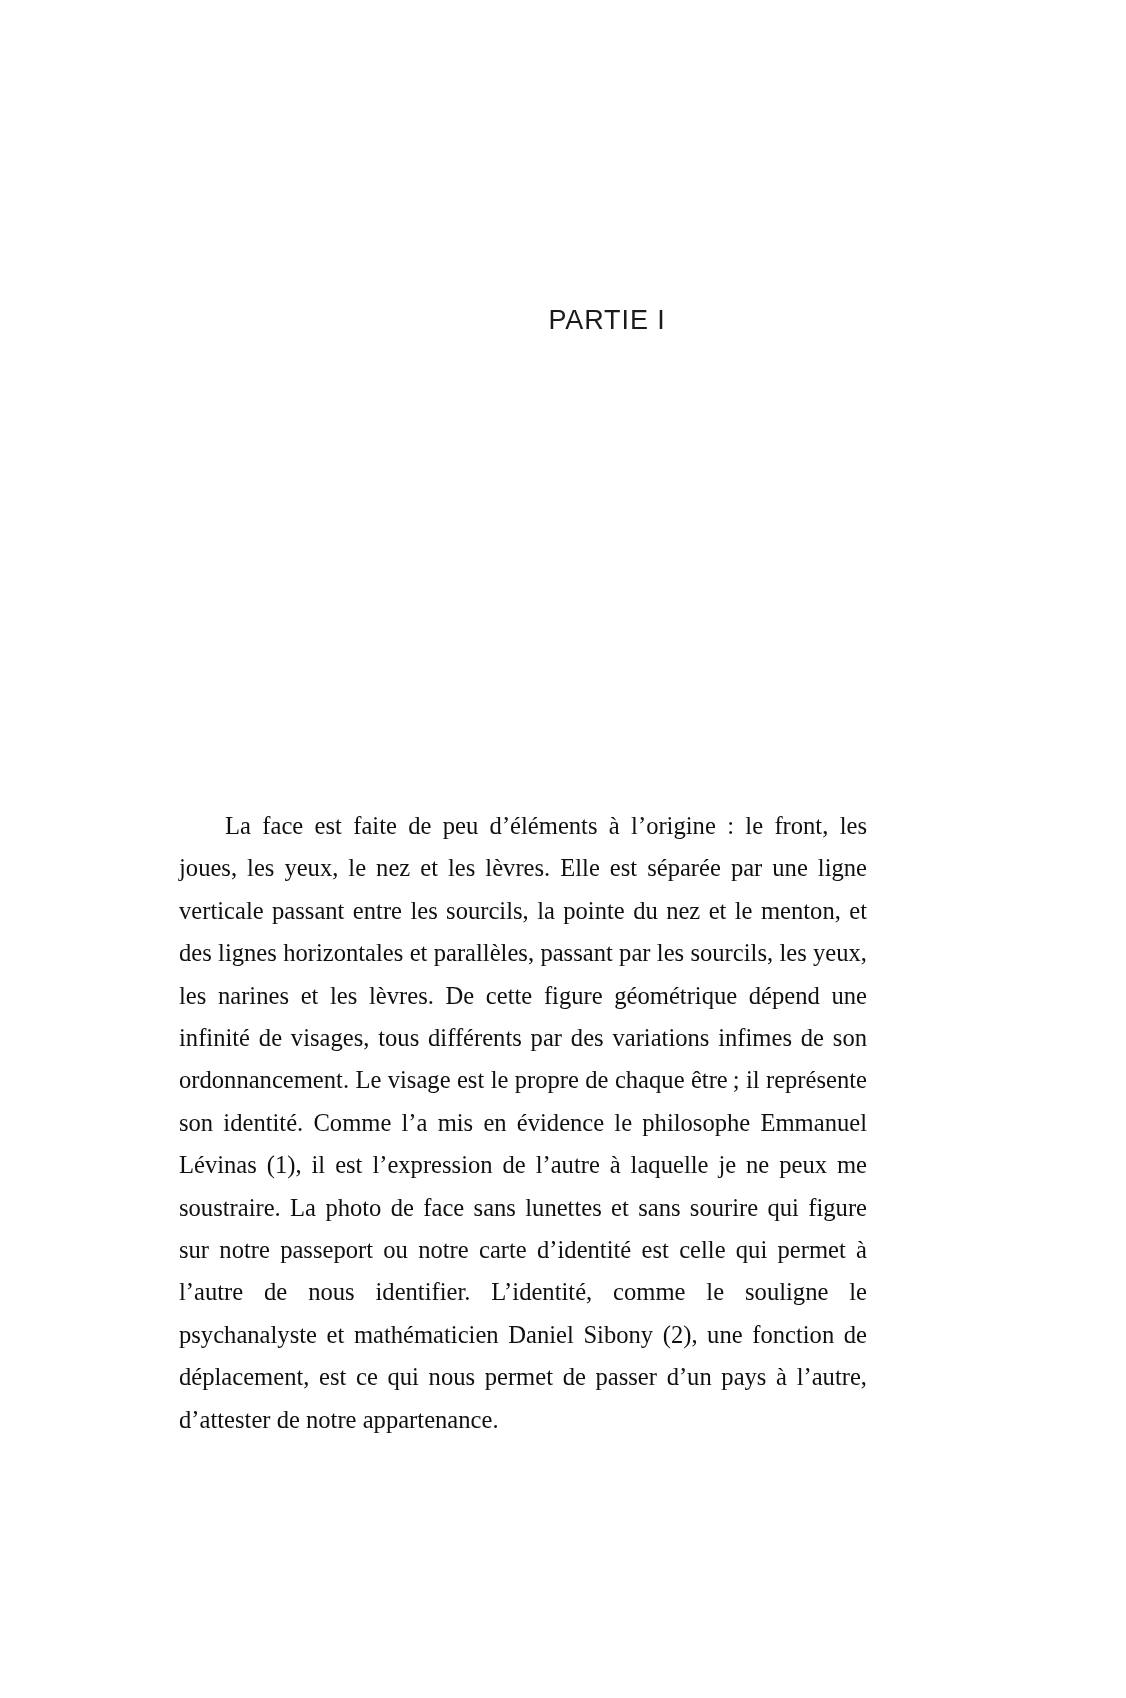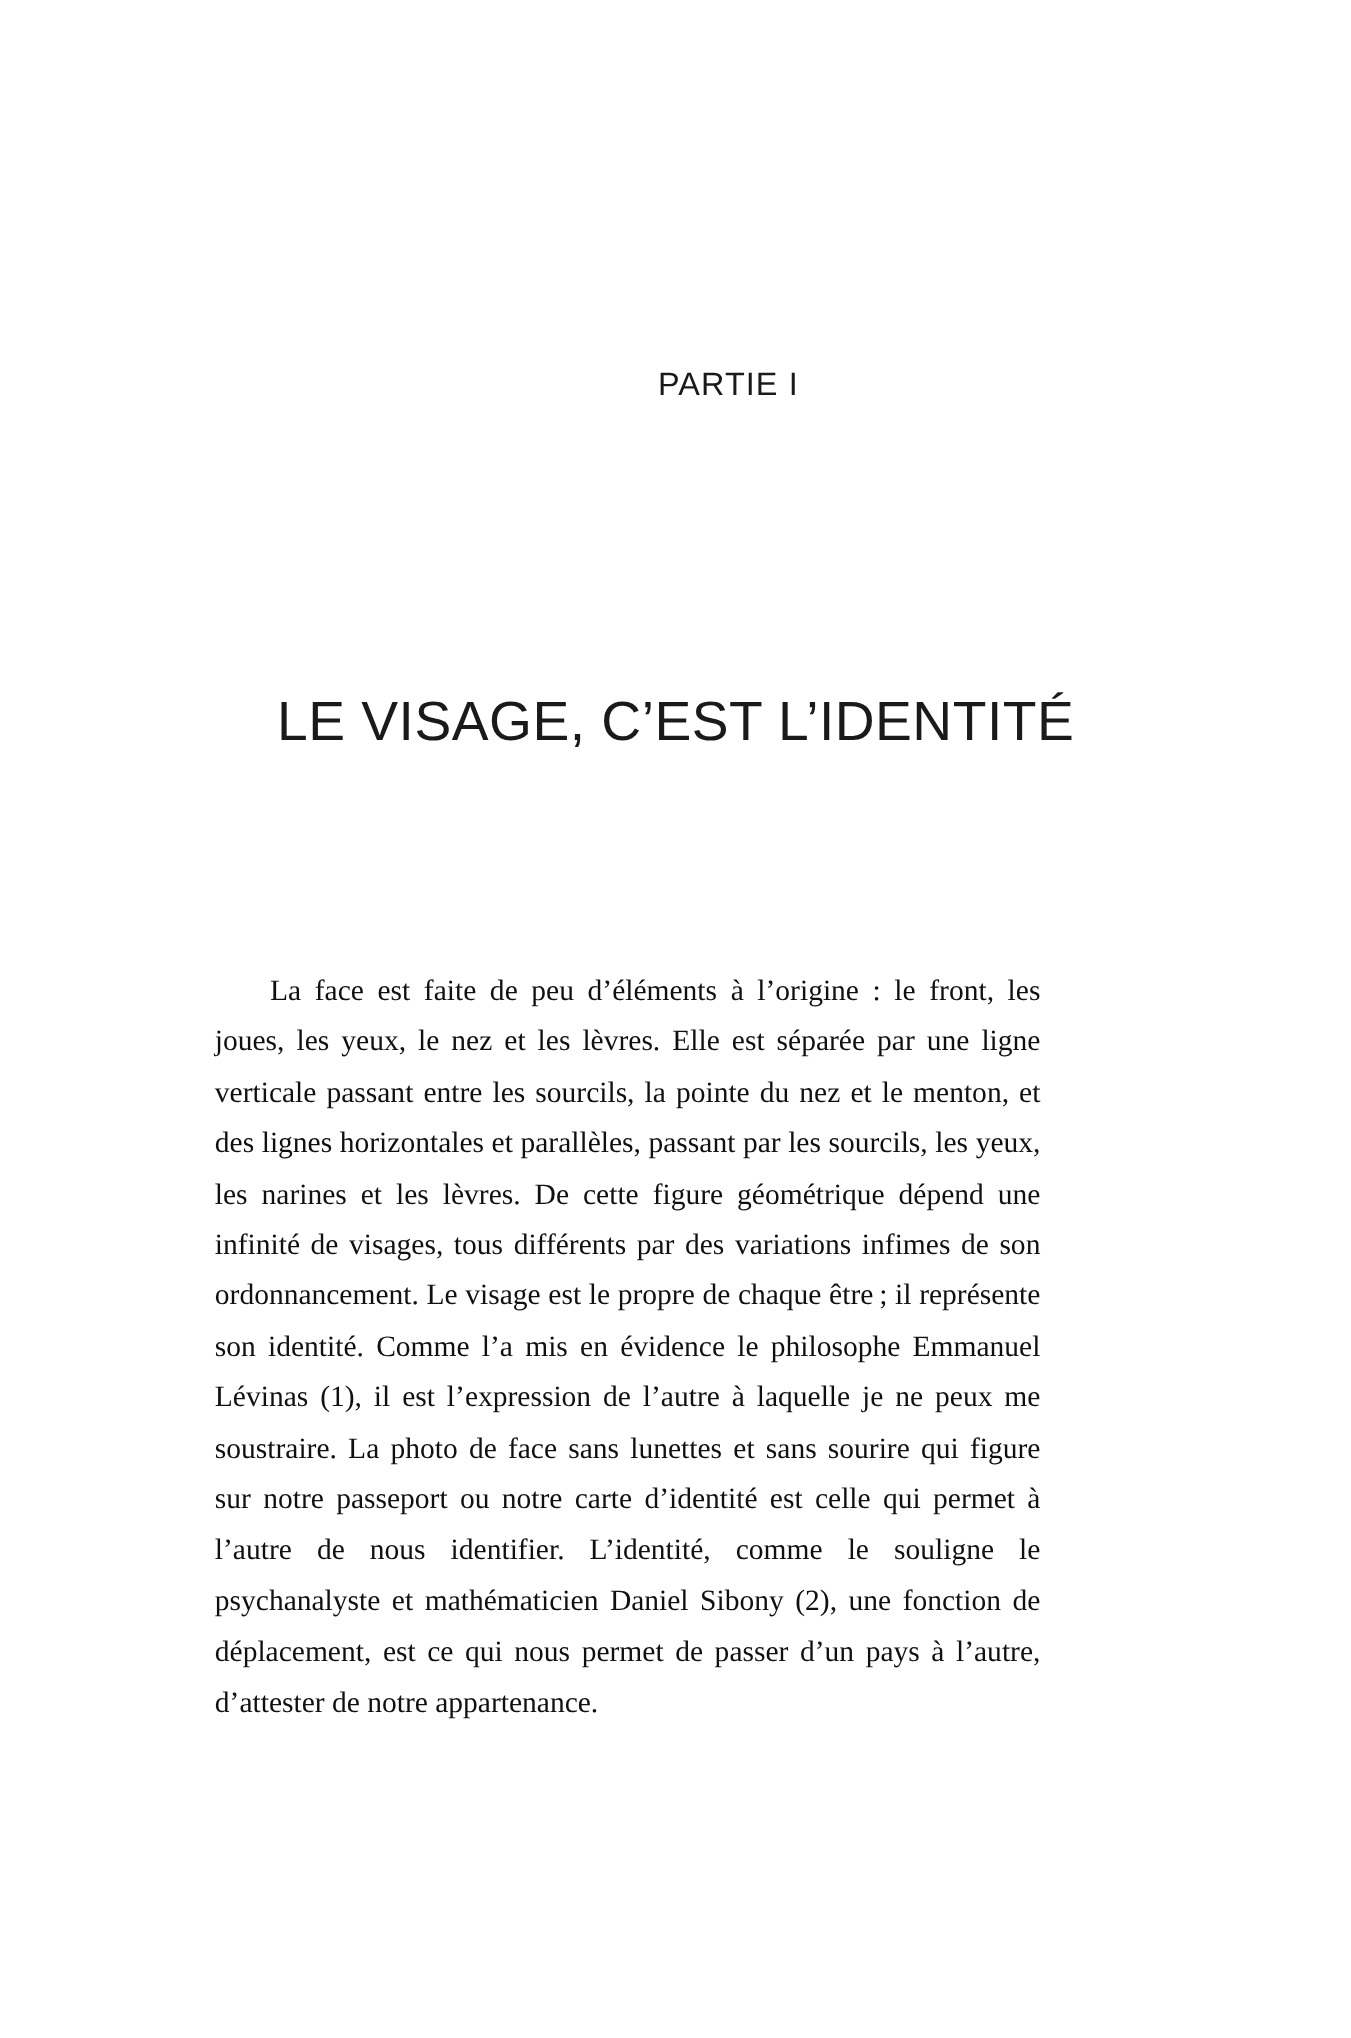--- a/index.html
+++ b/index.html
@@ -70,19 +70,18 @@
     text-align: justify;
   }
 </style>
 </head>
 <body>
 
 <div class="page">
 
   <div class="part-label">PARTIE I</div>
 
-  <h1 class="chapter-title">LE VISAGE, C’EST L’IDENTITÉ</h1>
 
   <div class="body-block">
     <p class="body-para">La face est faite de peu d’éléments à l’origine : le front, les joues, les yeux, le nez et les lèvres. Elle est séparée par une ligne verticale passant entre les sourcils, la pointe du nez et le menton, et des lignes horizon­tales et parallèles, passant par les sourcils, les yeux, les narines et les lèvres. De cette figure géométrique dépend une infinité de visages, tous différents par des variations infimes de son ordonnancement. Le visage est le propre de chaque être ; il représente son identité. Comme l’a mis en évidence le philosophe Emmanuel Lévinas (1), il est l’expression de l’autre à laquelle je ne peux me soustraire. La photo de face sans lunettes et sans sourire qui figure sur notre passeport ou notre carte d’identité est celle qui permet à l’autre de nous identifier. L’identité, comme le souligne le psychanalyste et mathématicien Daniel Sibony (2), une fonction de déplacement, est ce qui nous permet de passer d’un pays à l’autre, d’attester de notre appartenance.</p>
   </div>
 
 </div>
 
 </body></html>

